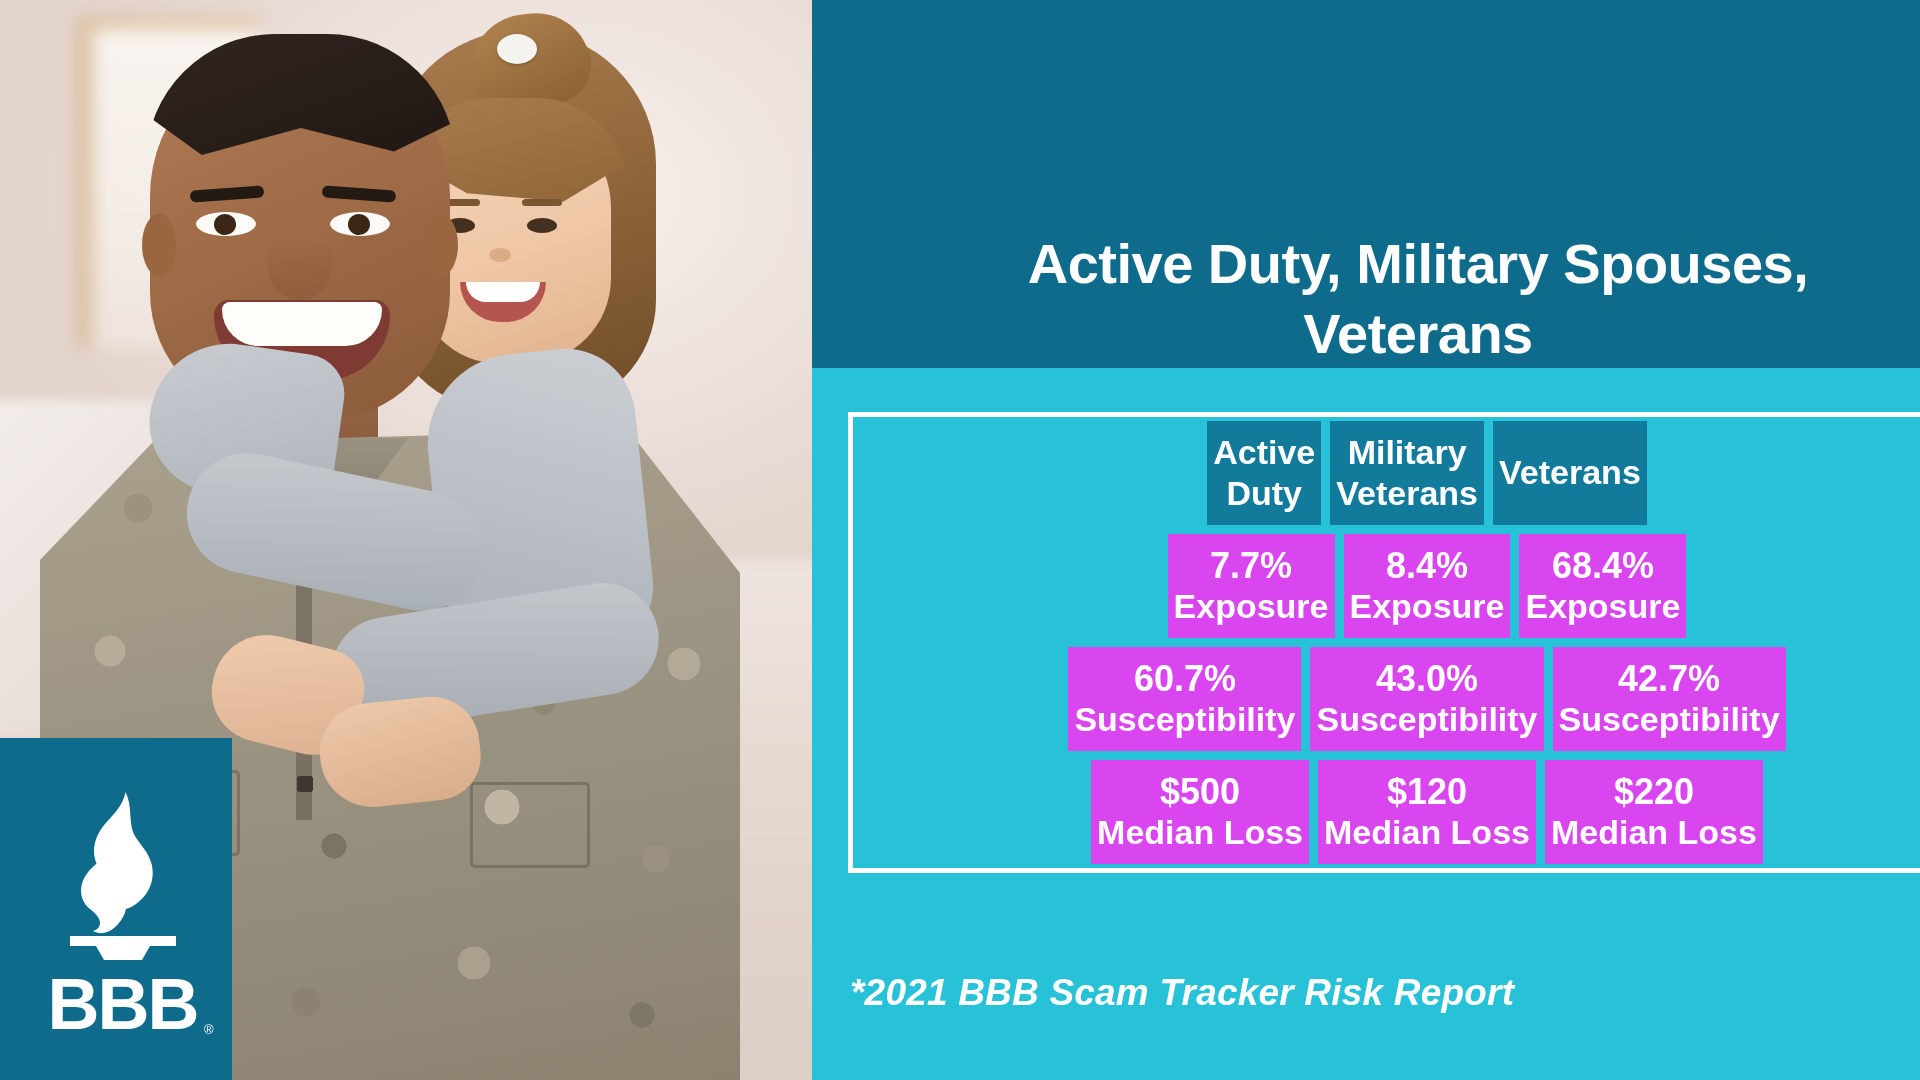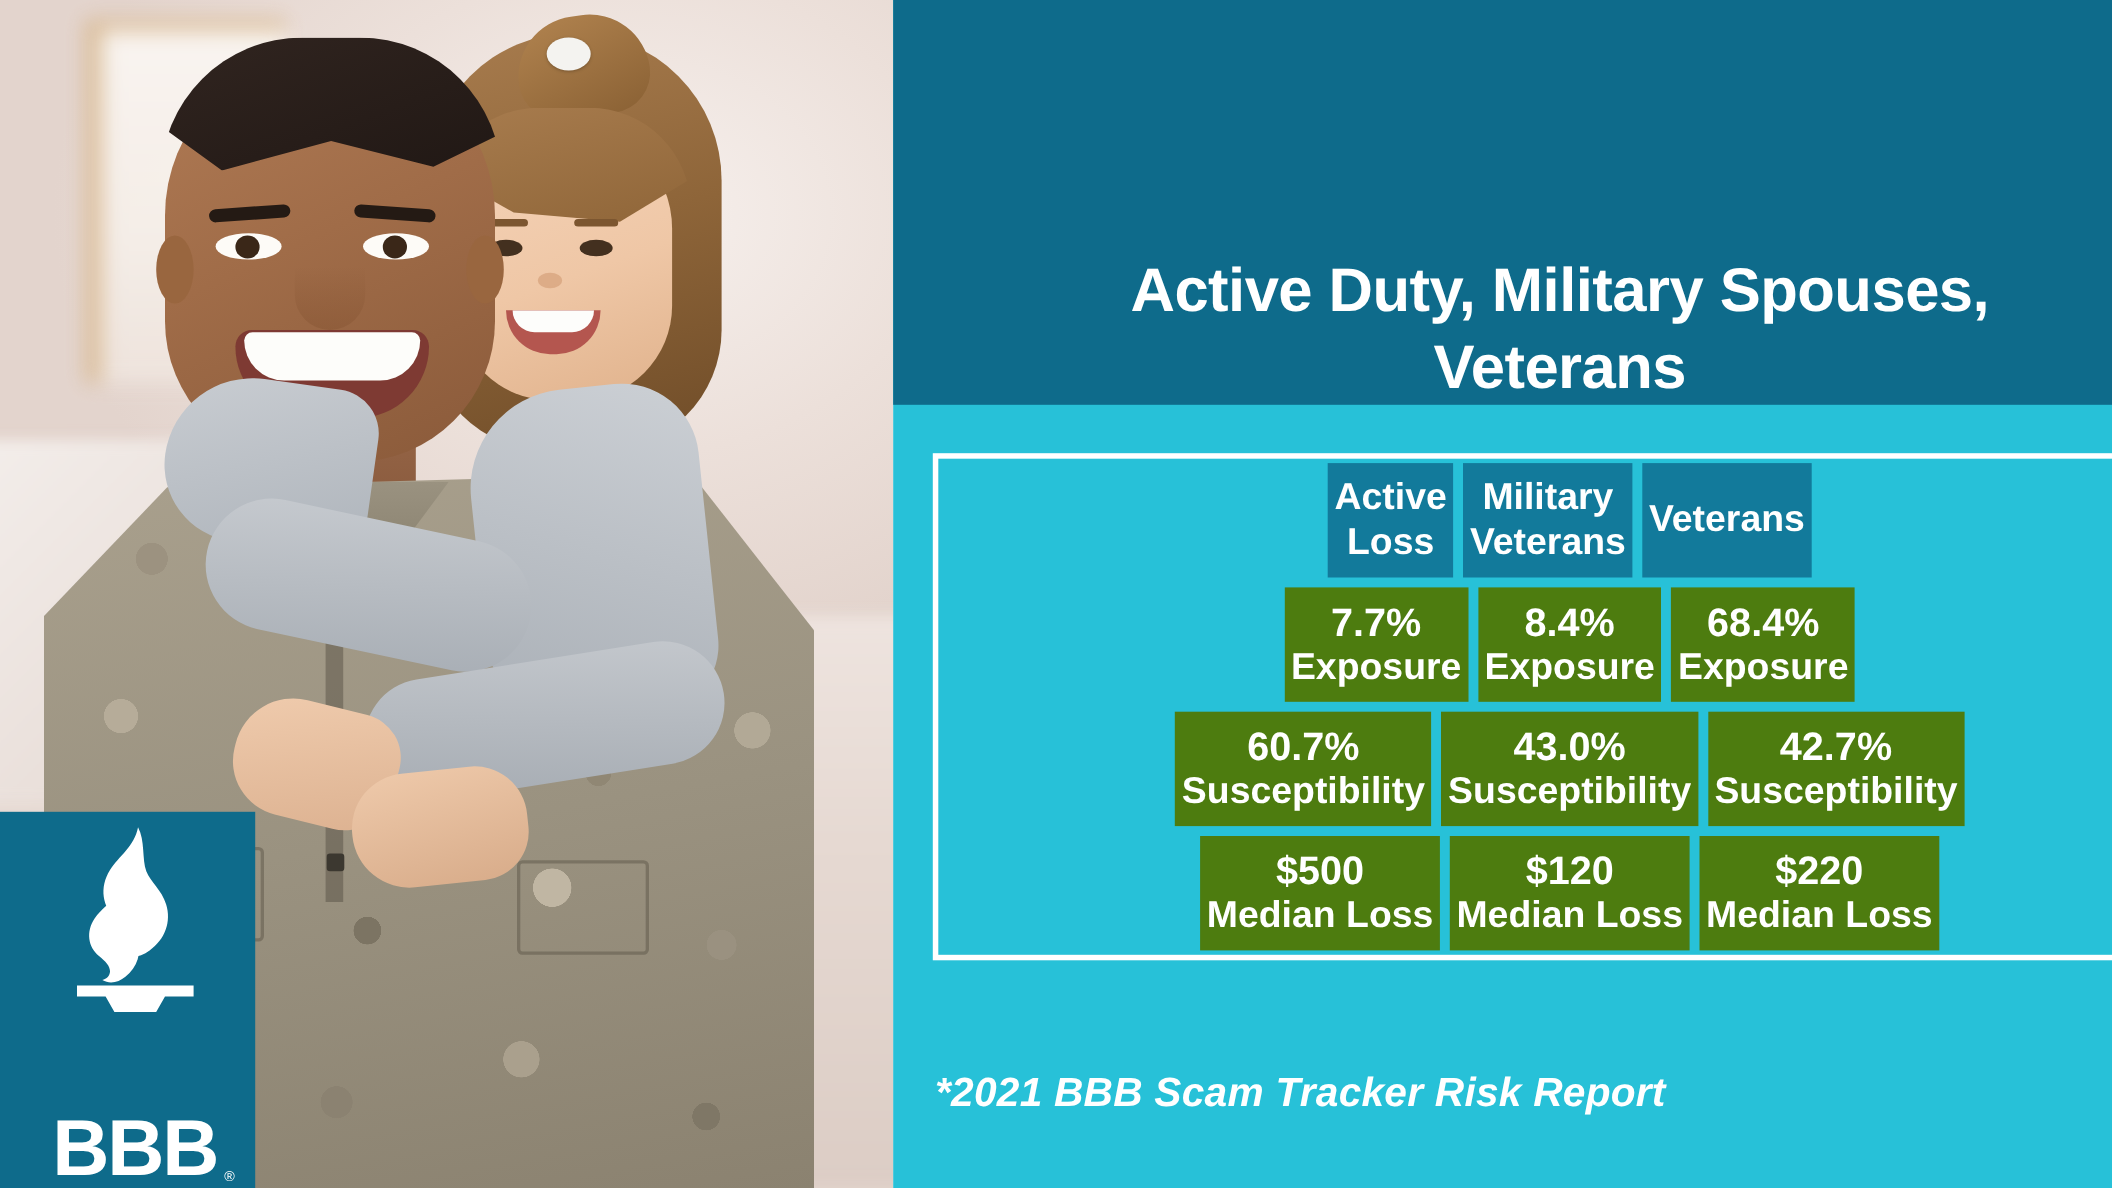--- a/index.html
+++ b/index.html
@@ -329,21 +329,21 @@
 
   
   .bbb-logo-box {
     position: absolute;
     left: 0; top: 738px;
     width: 232px; height: 342px;
     background: #0E6B8B;
     display: flex;
     flex-direction: column;
     align-items: center;
-    justify-content: space-between;
+    justify-content: center;
     padding-top: 12px;
     padding-left: 13px;
   }
   .bbb-flame { margin-bottom: 2px; }
   .bbb-wordmark {
     position: relative;
     color: #ffffff;
     font-family: "Liberation Sans", sans-serif;
     font-weight: bold;
     font-size: 72px;
@@ -413,21 +413,21 @@
     font-weight: bold;
     padding: 8px 6px;
   }
   .header-row .cell {
     background: #127A9B;
     height: 104px;
     font-size: 34px;
     line-height: 1.22;
   }
   .data-row .cell {
-    background: #4d7c0f;
+    background: #d946ef;
     height: 104px;
   }
   .cell-value {
     font-size: 36px;
     line-height: 1.16;
   }
   .cell-label {
     font-size: 34px;
     line-height: 1.16;
   }
@@ -518,21 +518,21 @@
         <span>Active Duty, Military Spouses,</span><br>
         <span>Veterans</span>
       </div>
     </div>
 
     <div class="stats-table">
 
       <div class="table-row header-row">
         <div class="cell">
           <span>Active</span>
-          <span>Loss</span>
+          <span>Duty</span>
         </div>
         <div class="cell">
           <span>Military</span>
           <span>Veterans</span>
         </div>
         <div class="cell">
           <span>Veterans</span>
         </div>
       </div>
 

